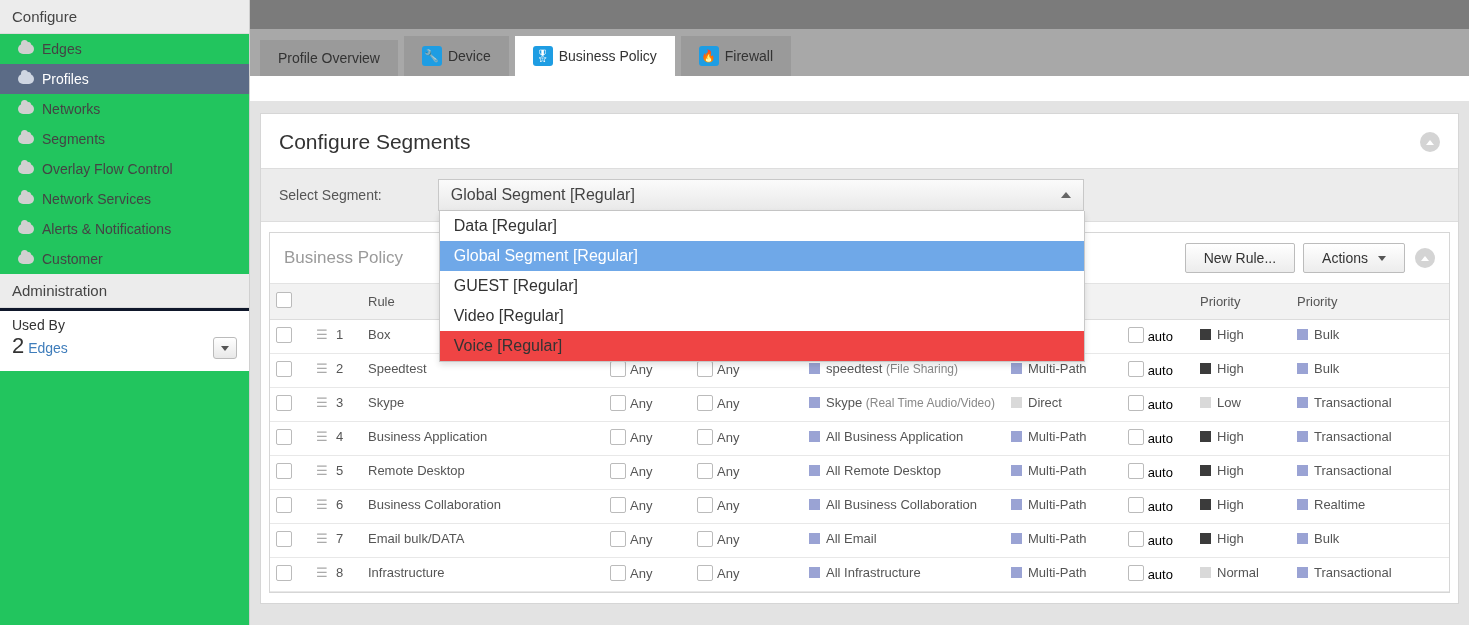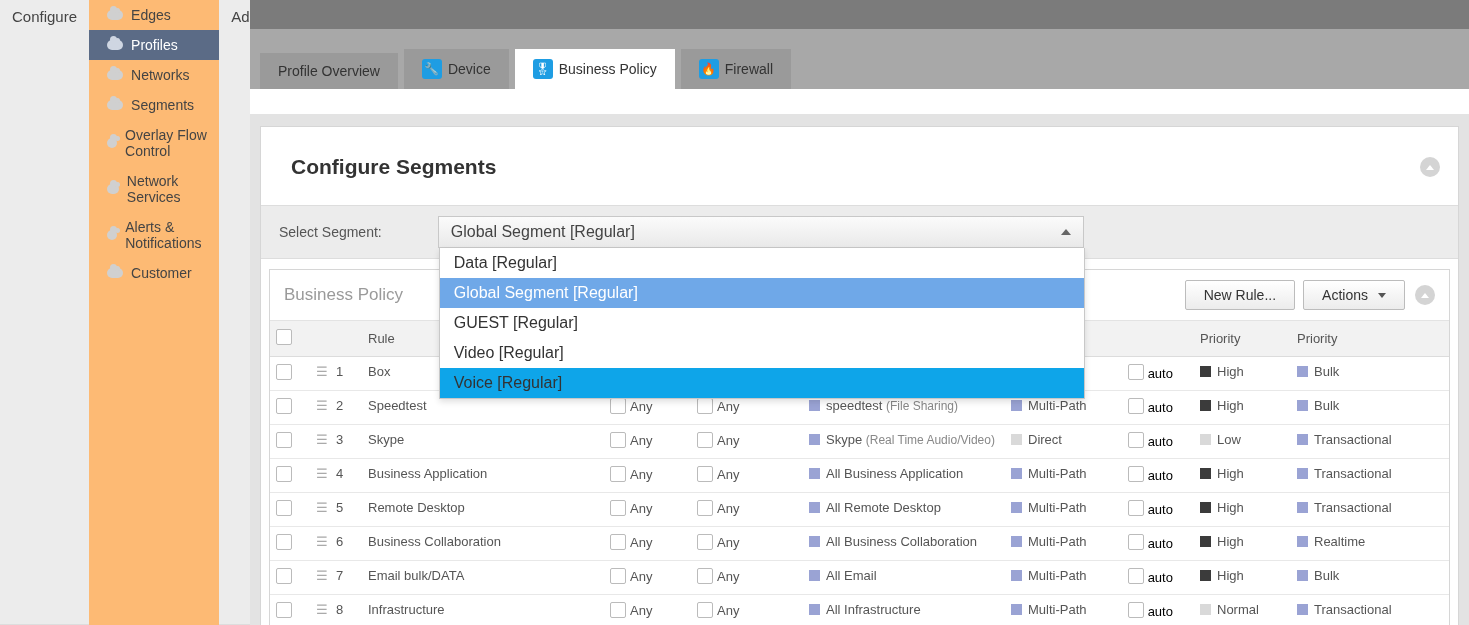--- a/index.html
+++ b/index.html
@@ -1,51 +1,51 @@
 <!DOCTYPE html>
 <html><head>
 <meta charset="utf-8">
 <style>
 html,body{margin:0;padding:0;width:1469px;height:625px;font-family:"Helvetica Neue",Helvetica,Arial,sans-serif;font-size:14px;color:#333;background:#e8e8e8;overflow:hidden}
 .app{display:flex;height:100%}
-.sidebar{width:249px;background:#fdba74;border-right:1px solid #d0d0d0;display:flex;flex-direction:row}
+.sidebar{width:249px;background:#22c55e;border-right:1px solid #d0d0d0;display:flex;flex-direction:column}
 .side-section-head{background:#ececec;padding:8px 12px;font-size:15px;color:#444;border-bottom:1px solid #ddd}
 .side-item{display:flex;align-items:center;padding:7px 12px 7px 18px;color:#444;cursor:pointer}
 .side-item.active{background:#5b6b86;color:#fff}
 .side-item.active .cloud-ico{background:#cfd6e2}
 .cloud-ico{display:inline-block;width:16px;height:10px;border-radius:6px;background:#d0d0d0;margin-right:8px;position:relative}
 .cloud-ico::before{content:"";position:absolute;top:-4px;left:3px;width:7px;height:7px;border-radius:50%;background:inherit}
 .cloud-ico::after{content:"";position:absolute;top:-2px;left:8px;width:5px;height:5px;border-radius:50%;background:inherit}
 .usedby{padding:6px 12px 12px 12px;border-top:3px solid #0f172a;display:flex;justify-content:space-between;align-items:flex-end;background:#fff}
 .usedby .count{font-size:22px}
 .usedby .link{color:#3f7dbb}
 .dd-btn{width:22px;height:20px;border:1px solid #bbb;border-radius:3px;background:linear-gradient(#fff,#e8e8e8);display:flex;align-items:center;justify-content:center;cursor:pointer}
 .caret-down{width:0;height:0;border-left:4px solid transparent;border-right:4px solid transparent;border-top:5px solid #555}
 .main{flex:1;display:flex;flex-direction:column;background:#e3e3e3}
 .topbar-strip{height:29px;background:#7b7b7b}
-.tabbar{background:#a8a8a8;padding:0 10px;display:flex;align-items:flex-end;height:60px}
+.tabbar{background:#a8a8a8;padding:0 10px;display:flex;align-items:flex-end;height:47px}
 .tab{background:#9a9a9a;color:#333;padding:10px 18px;margin-right:6px;display:flex;align-items:center;cursor:pointer;font-size:14px}
 .tab.active{background:#fff}
 .tab .ico{width:20px;height:20px;border-radius:3px;margin-right:6px;display:flex;align-items:center;justify-content:center;color:#fff;font-size:12px}
 .ico-blue{background:#1e9de3}
 .content{flex:1;overflow:auto;background:#e3e3e3;padding:0}
 .whitebar{background:#fff;height:25px;margin:0 0 6px 0}
 .card{background:#fff;margin:6px 10px;border:1px solid #d6d6d6}
 .card-head{display:flex;align-items:center;justify-content:space-between;padding:16px 18px 14px 18px}
-.card-head h2{margin:12px;font-size:21px;font-weight:700;color:#333}
+.card-head h2{margin:0;font-size:21px;font-weight:400;color:#333}
 .circle-btn{width:20px;height:20px;border-radius:50%;background:#d4d4d4;display:flex;align-items:center;justify-content:center;cursor:pointer}
 .chevron-up{width:0;height:0;border-left:4px solid transparent;border-right:4px solid transparent;border-bottom:5px solid #fff}
 .selrow{background:#ececec;border-top:1px solid #ddd;border-bottom:1px solid #ddd;padding:10px 18px;display:flex;align-items:center;position:relative}
 .selrow .lbl{color:#555;margin-right:56px}
 .combo{flex:0 0 620px;border:1px solid #c8c8c8;background:linear-gradient(#fbfbfb,#e9e9e9);height:30px;display:flex;align-items:center;justify-content:space-between;padding:0 12px;color:#444;font-size:16px;cursor:pointer;position:relative}
 .combo .tri{width:0;height:0;border-left:5px solid transparent;border-right:5px solid transparent;border-top:6px solid #666}
 .dropdown{position:absolute;left:0;top:31px;width:644px;background:#fff;border:1px solid #c8c8c8;border-top:none;box-shadow:0 3px 6px rgba(0,0,0,0.12);z-index:50}
 .dropdown .opt{padding:6px 14px;color:#333;cursor:pointer}
 .dropdown .opt.sel{background:#6fa8e8;color:#fff}
-.dropdown .opt.hover{background:#0ea5e9}
+.dropdown .opt.hover{background:#ef4444}
 .subcard{margin:10px 8px;border:1px solid #d6d6d6;background:#fff}
 .subcard-head{display:flex;align-items:center;padding:10px 14px;border-bottom:1px solid #e3e3e3}
 .subcard-head .ttl{color:#9a9a9a;font-size:17px;flex:1}
 .hbtn{border:1px solid #bcbcbc;background:linear-gradient(#fff,#ececec);padding:6px 18px;margin-left:8px;border-radius:2px;cursor:pointer;color:#333;display:flex;align-items:center}
 .hbtn .caret-down{margin-left:10px}
 .tbl{width:100%;border-collapse:collapse}
 .tbl thead th{background:#f2f2f2;border-bottom:1px solid #dcdcdc;color:#555;font-weight:400;text-align:left;padding:8px 6px;font-size:13px}
 .tbl tbody td{border-bottom:1px solid #e8e8e8;padding:7px 6px;color:#555;font-size:13px;vertical-align:top}
 .chk{width:14px;height:14px;border:1px solid #bbb;border-radius:2px;background:#fff;display:inline-block}
 .drag{color:#aaa;letter-spacing:-2px;margin-right:2px}

